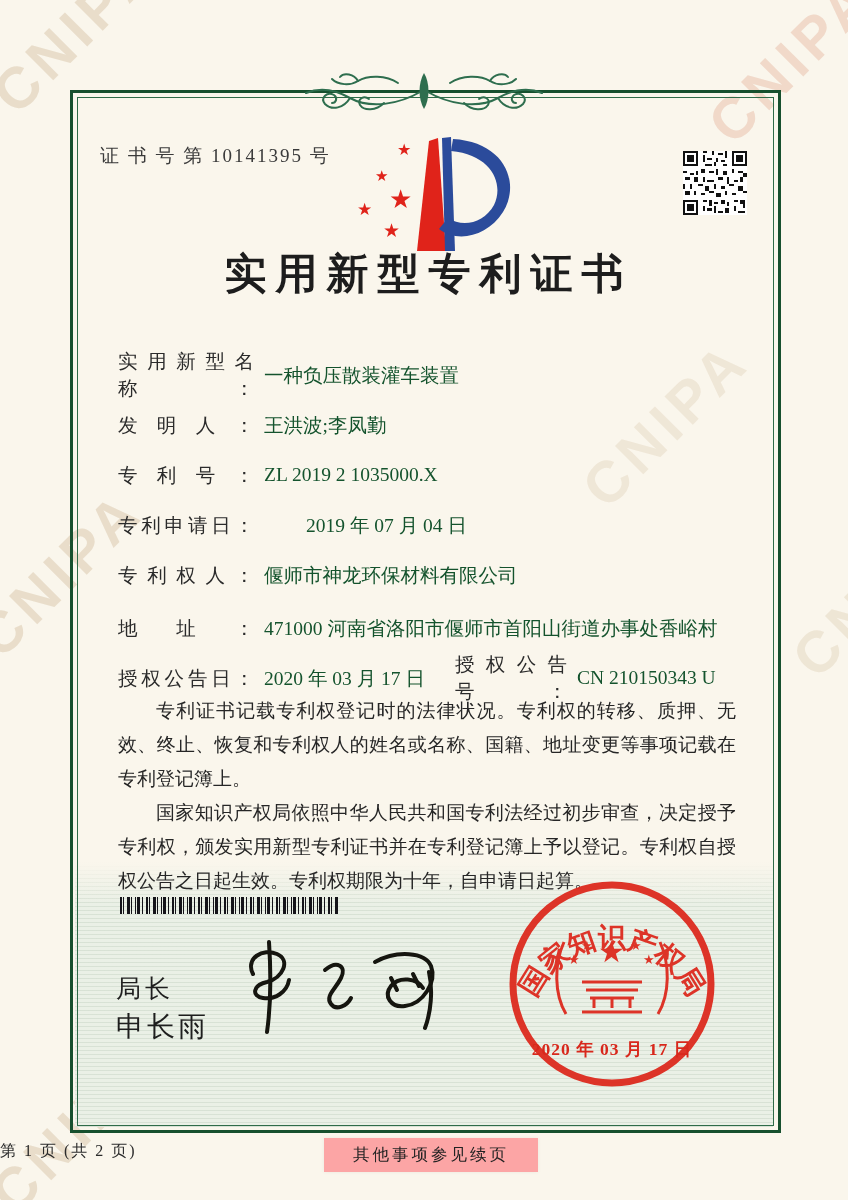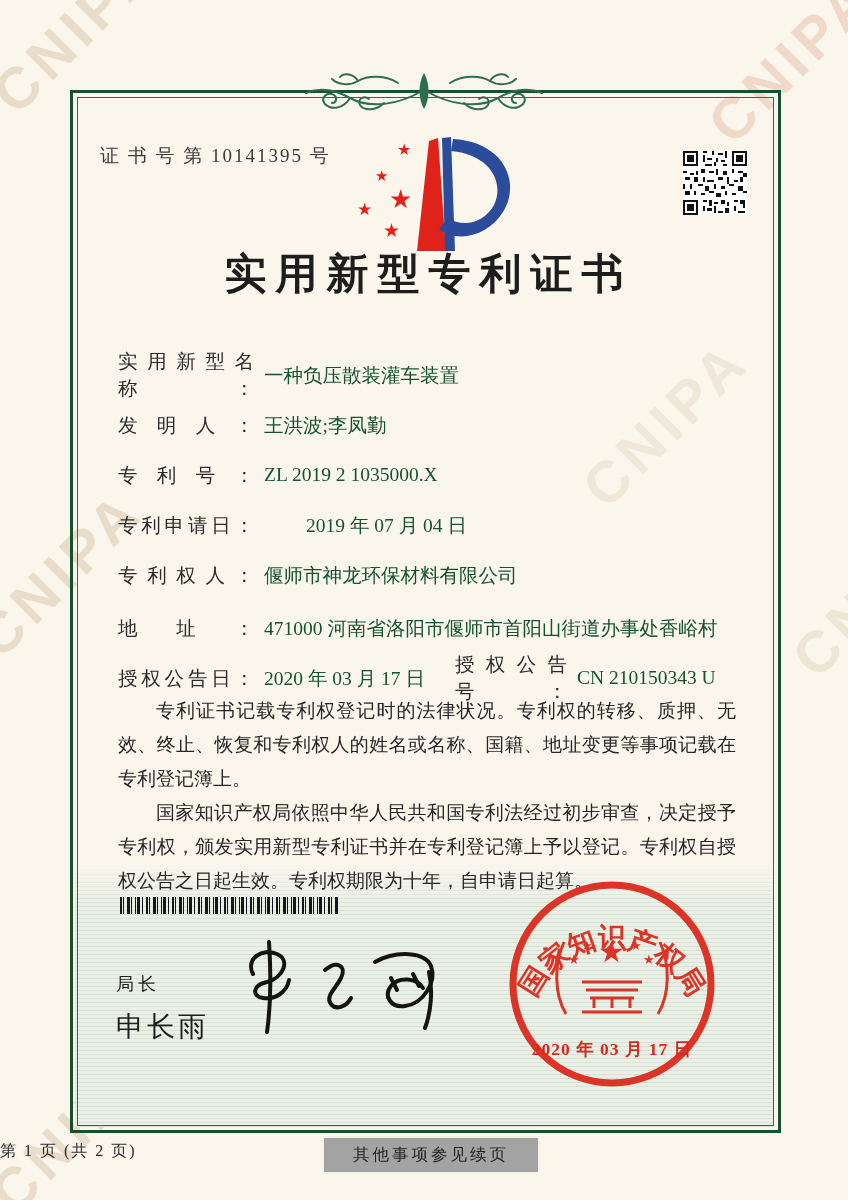--- a/index.html
+++ b/index.html
@@ -69,35 +69,35 @@
     position:absolute;left:120px;top:897px;width:218px;height:17px;
     background:repeating-linear-gradient(90deg,
       #15151a 0 2px,transparent 2px 3px,
       #15151a 3px 4px,transparent 4px 7px,
       #15151a 7px 10px,transparent 10px 11px,
       #15151a 11px 12px,transparent 12px 15px,
       #15151a 15px 16px,transparent 16px 17px,
       #15151a 17px 20px,transparent 20px 22px,
       #15151a 22px 23px,transparent 23px 26px);
   }
-  .director-label{position:absolute;left:116px;top:972px;font-size:18px;letter-spacing:4px;color:#1e1e1e;}
+  .director-label{position:absolute;left:116px;top:972px;font-size:25px;letter-spacing:4px;color:#1e1e1e;}
   .director-name{position:absolute;left:116px;top:1008px;font-size:28px;letter-spacing:3px;color:#1e1e1e;}
   .signature{position:absolute;left:225px;top:932px;width:230px;height:115px;}
   .seal{position:absolute;left:506px;top:878px;width:212px;height:212px;opacity:.95;}
   .seal-date{
     position:absolute;left:506px;top:1037px;width:212px;text-align:center;
     font-size:17.5px;font-weight:bold;color:#d8281c;letter-spacing:1px;
   }
   .page-info{
     position:absolute;left:0;top:1093px;width:100%;text-align:left;
     font-size:16px;letter-spacing:2px;color:#2b2b2b;margin-top:48px;
   }
   .continuation{
     position:absolute;left:324px;top:1138px;width:214px;height:34px;
-    background:#a3a3a3;box-shadow:0 0 4px rgba(0,0,0,0.06);
+    background:#fca5a5;box-shadow:0 0 4px rgba(0,0,0,0.06);
     display:flex;align-items:center;justify-content:center;
     font-size:16.5px;letter-spacing:3px;color:#222;
   }
 </style>
 </head>
 <body>
 
 <div class="page">
 
   <div class="wm" style="left:-28px;top:-4px;">CNIPA</div>

